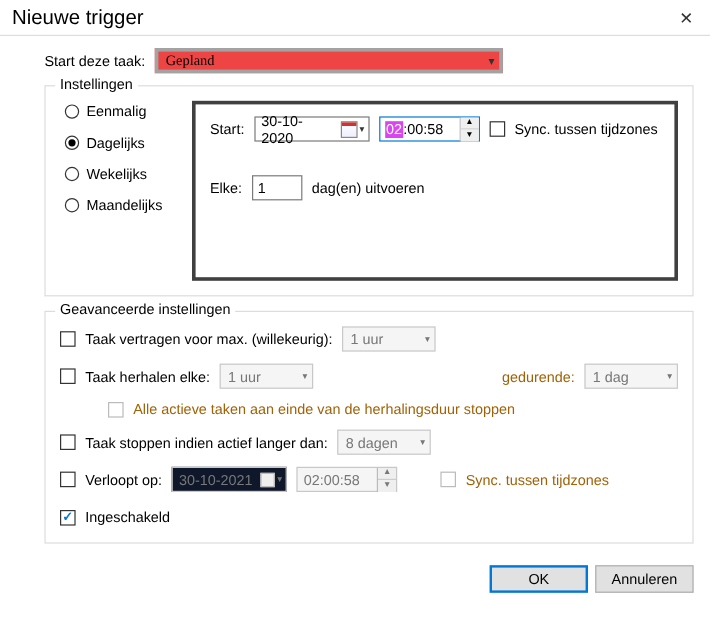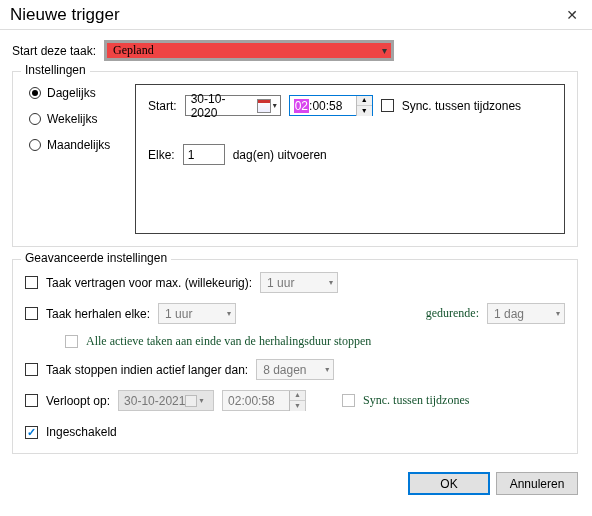--- a/index.html
+++ b/index.html
@@ -20,21 +20,21 @@
     padding: 0 0 0 10px;
     border-bottom: 1px solid #ddd;
   }
   .titlebar .title { flex: 1; font-size: 17px; }
   .titlebar .close {
     width: 40px; height: 30px;
     display: flex; align-items: center; justify-content: center;
     font-size: 14px; color: #333;
     cursor: pointer;
   }
-  .content { padding: 10px 14px 0 12px; }
+  .content { padding: 10px 14px 0 12px; margin-left: 25px; }
   .row-begin {
     display: flex; align-items: center; gap: 8px; margin-bottom: 10px;
   }
   .row-begin label { }
   .combo {
     display: inline-flex; align-items: center;
     border: 3px solid #a3a3a3; background: #ef4444;
     height: 21px; padding: 0 4px 0 6px;
     min-width: 290px;
     justify-content: space-between;
@@ -63,21 +63,21 @@
   .radio {
     width: 12px; height: 12px; border: 1px solid #333; border-radius: 50%;
     display: inline-flex; align-items: center; justify-content: center;
     background: #fff;
   }
   .radio.checked::after {
     content: ""; width: 6px; height: 6px; background: #000; border-radius: 50%;
   }
   .right-panel {
     flex: 1;
-    border: 1px solid #404040;
+    border: 3px solid #404040;
     padding: 10px 12px;
     min-height: 150px;
   }
   .line { display: flex; align-items: center; gap: 8px; margin-bottom: 28px; }
   .line2 { display: flex; align-items: center; gap: 8px; }
   .date-field {
     display: inline-flex; align-items: center;
     border: 1px solid #7a7a7a; height: 21px; background: #fff;
     padding: 0 3px 0 5px; gap: 6px; width: 96px;
     justify-content: space-between;
@@ -118,30 +118,30 @@
     content:"✓"; font-size:11px; line-height:11px; color:#0078d7; font-weight:bold;
   }
   .num-input{
     border:1px solid #7a7a7a; height:21px; width:42px; padding:0 4px;
     display:inline-flex; align-items:center; background:#fff;
   }
   .adv .rowa{
     display:flex; align-items:center; gap:8px; margin-bottom:10px;
   }
   .adv .rowa.indent{ padding-left:40px; }
-  .disabled { color: #14532d; font-family: Liberation Serif, serif; }
+  .disabled { color: #a16207; }
   .disabled .checkbox{ border-color:#bbb; }
   .combo-sm{
     display:inline-flex; align-items:center; justify-content:space-between;
     border:1px solid #c8c8c8; background:#f5f5f5; height:21px;
     padding:0 4px 0 6px; min-width:78px; color:#777;
   }
   .date-dis{
-    display:inline-flex; align-items:center; 
-    border:1px solid #c8c8c8; background:#e5e5e5; height:21px;
+    display:inline-flex; align-items:center; justify-content:space-between;
+    border:1px solid #c8c8c8; background:#0f172a; height:21px;
     padding:0 3px 0 5px; width:96px; color:#777;
   }
   .time-dis{
     display:inline-flex; align-items:center; justify-content:space-between;
     border:1px solid #c8c8c8; background:#f5f5f5; height:21px;
     padding:0 0 0 5px; width:84px; color:#777;
   }
   .footer{
     padding: 6px 14px 10px 0;
     display:flex; justify-content:flex-end; gap:6px;
@@ -171,20 +171,24 @@
     <div class="combo">
       <span>Gepland</span>
       <span class="chev">▾</span>
     </div>
   </div>
 
   <div class="groupbox">
     <span class="legend">Instellingen</span>
     <div class="settings-body">
       <div class="radio-col">
+        <div class="radio-item">
+          <span class="radio"></span>
+          <span>Eenmalig</span>
+        </div>
         <div class="radio-item">
           <span class="radio checked"></span>
           <span>Dagelijks</span>
         </div>
         <div class="radio-item">
           <span class="radio"></span>
           <span>Wekelijks</span>
         </div>
         <div class="radio-item">
           <span class="radio"></span>

